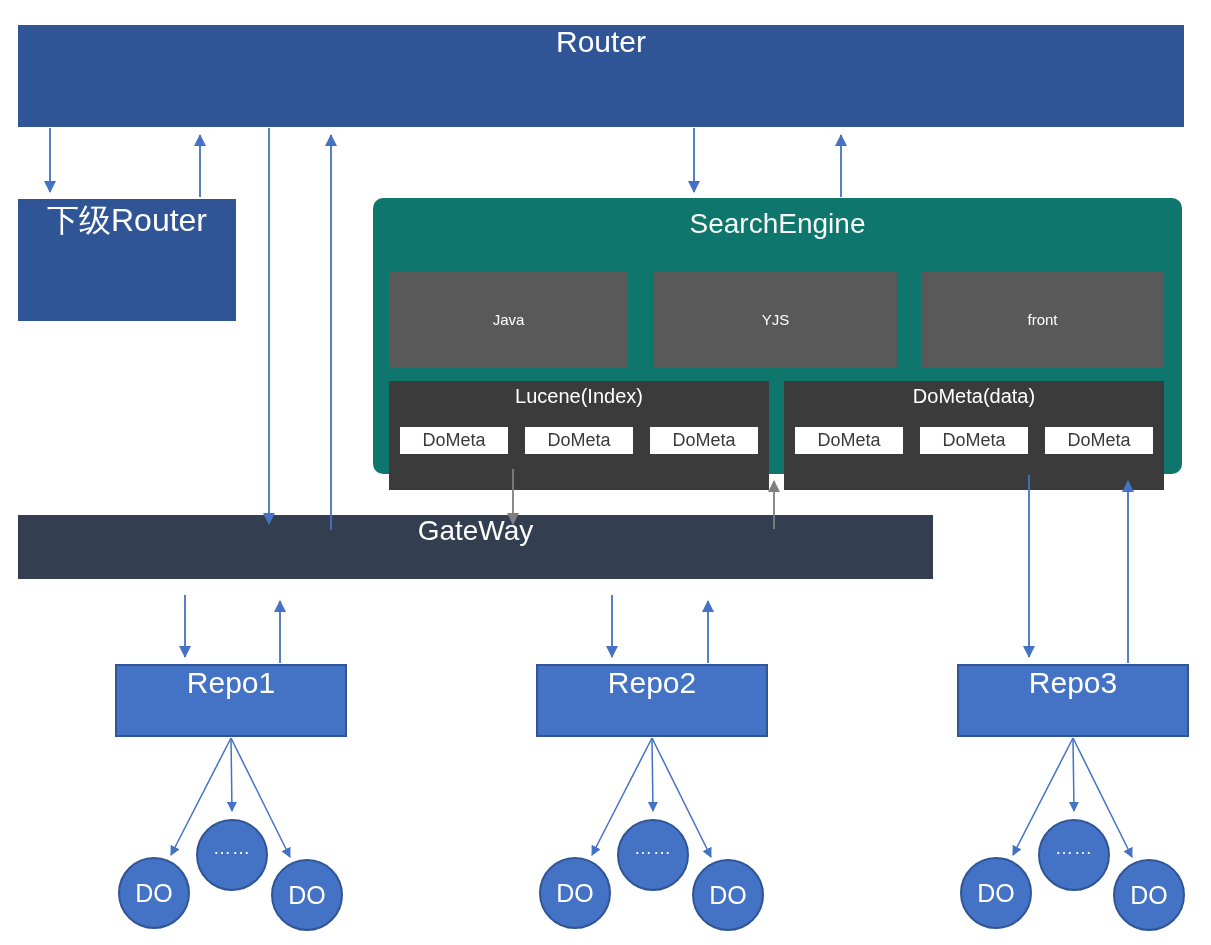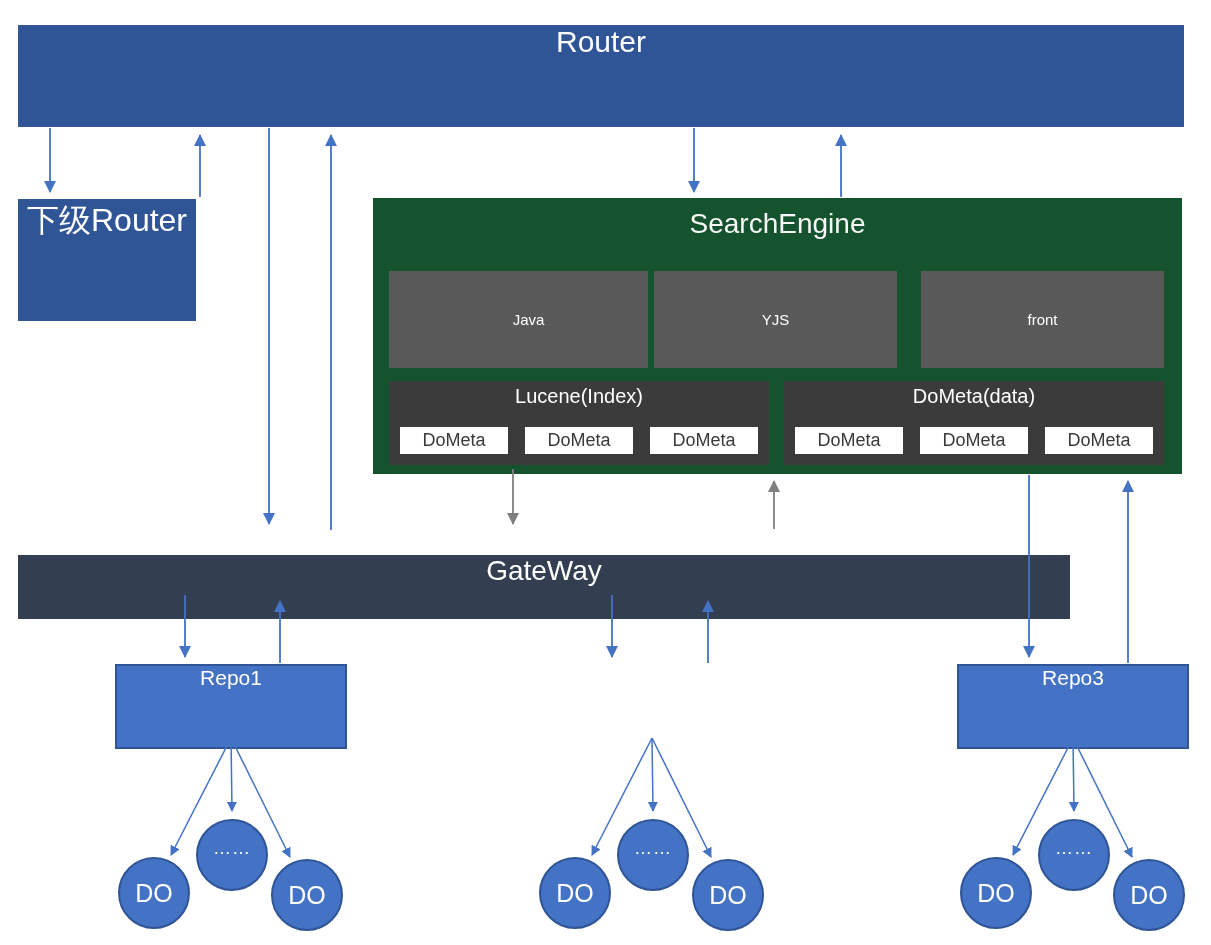--- a/index.html
+++ b/index.html
@@ -2,35 +2,35 @@
 <html><head>
 <meta charset="utf-8">
 <style>
   html,body{margin:0;padding:0;background:#fff;}
   .stage{
     position:relative;width:1211px;height:945px;background:#ffffff;overflow:hidden;
     font-family:"Liberation Sans","DejaVu Sans",sans-serif;
   }
   .box{position:absolute;display:flex;align-items:flex-start;justify-content:center;color:#fff;}
   .router{left:18px;top:25px;width:1166px;height:102px;background:#2F5597;font-size:30px;}
-  .subrouter{left:18px;top:199px;width:178px;height:122px;background:#2F5597;font-size:32px;}
-  .se{left:373px;top:198px;width:809px;height:276px;background:#14532d;position:absolute;}
+  .subrouter{left:18px;top:199px;width:218px;height:122px;background:#2F5597;font-size:32px;}
+  .se{left:373px;top:198px;width:809px;height:276px;background:#0f766e;position:absolute;border-radius:10px;}
   .se-title{position:absolute;left:0;top:10px;width:100%;text-align:center;color:#f7f7f7;font-size:28px;}
   .panel{position:absolute;top:73px;height:97px;background:#595959;display:flex;align-items:center;justify-content:center;color:#fff;font-size:15px;}
-  .panel.p1{left:16px;width:239px;padding-left:20px;}
+  .panel.p1{left:16px;width:239px;}
   .panel.p2{left:281px;width:243px;}
   .panel.p3{left:548px;width:243px;}
-  .store{position:absolute;top:183px;width:380px;height:84px;background:#3B3B3B;}
+  .store{position:absolute;top:183px;width:380px;height:109px;background:#3B3B3B;}
   .store.s1{left:16px;}
   .store.s2{left:411px;}
   .store-title{position:absolute;top:4px;left:0;width:100%;text-align:center;color:#fff;font-size:20px;}
   .dometa-row{position:absolute;top:46px;left:11px;right:11px;height:27px;display:flex;justify-content:space-between;}
   .dometa{width:108px;height:27px;background:#ffffff;color:#3A3A3A;font-size:18px;display:flex;align-items:center;justify-content:center;}
-  .gateway{left:18px;top:555px;width:1052px;height:64px;background:#333F50;font-size:28px;}
-  .repo{top:664px;width:232px;height:85px;background:#4472C4;border:2px solid #2F5597;box-sizing:border-box;font-size:21px;}
+  .gateway{left:18px;top:515px;width:915px;height:64px;background:#333F50;font-size:28px;}
+  .repo{top:664px;width:232px;height:73px;background:#4472C4;border:2px solid #2F5597;box-sizing:border-box;font-size:30px;}
   .repo.r1{left:115px;}
   .repo.r2{left:536px;}
   .repo.r3{left:957px;}
   .circle{position:absolute;width:72px;height:72px;border-radius:50%;background:#4472C4;border:2px solid #2F5597;box-sizing:border-box;display:flex;align-items:center;justify-content:center;color:#fff;font-size:25px;}
   .circle .dots{font-size:18px;letter-spacing:1px;margin-top:-14px;}
   .arrows{position:absolute;left:0;top:0;width:1211px;height:945px;pointer-events:none;}
 </style>
 </head>
 <body>
 
@@ -74,20 +74,23 @@
       </div>
     </div>
   </div>
 
   <div class="box gateway">
     <span>GateWay</span>
   </div>
 
   <div class="box repo r1">
     <span>Repo1</span>
+  </div>
+  <div class="box repo r2">
+    <span>Repo2</span>
   </div>
   <div class="box repo r3">
     <span>Repo3</span>
   </div>
 
   <div class="circle" style="left:118px;top:857px;">
     <span>DO</span>
   </div>
   <div class="circle" style="left:196px;top:819px;">
     <span class="dots">……</span>

